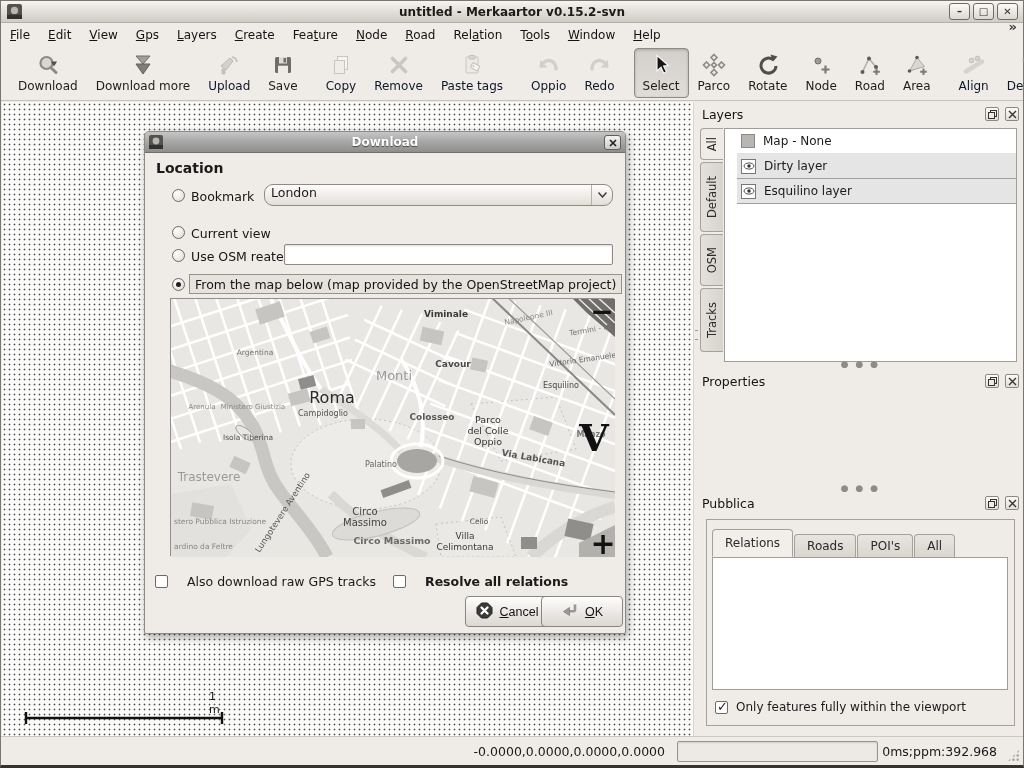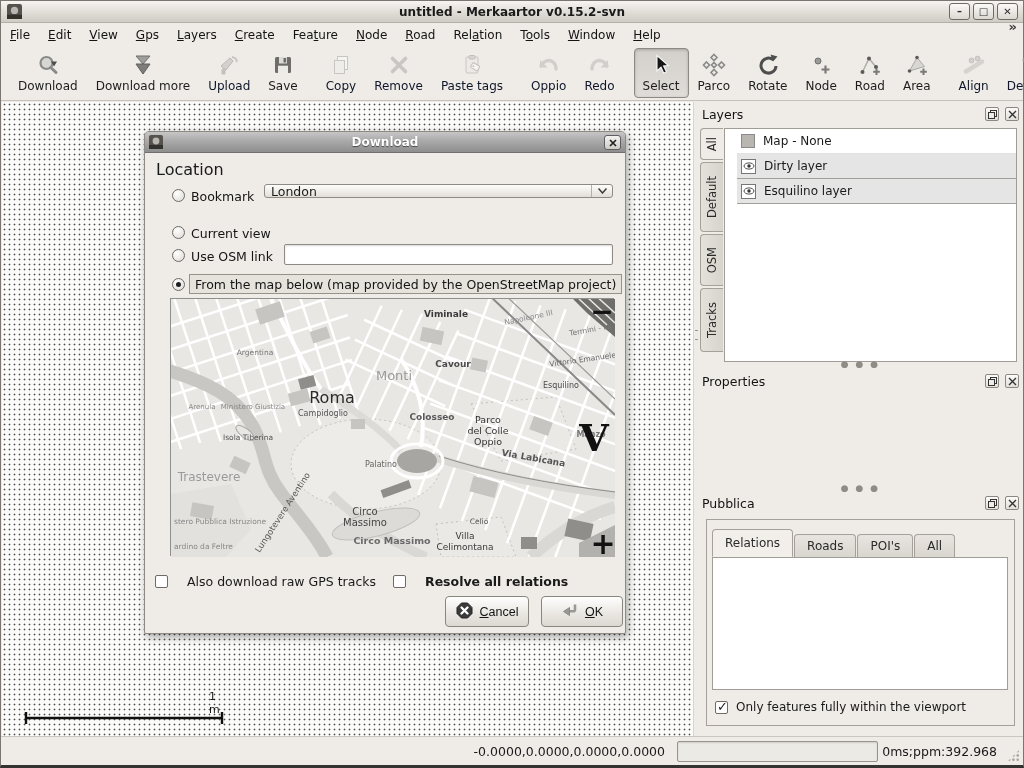--- a/index.html
+++ b/index.html
@@ -75,27 +75,27 @@
   .sb-grip { position:absolute; right:3px; bottom:3px; width:13px; height:13px; background-image:radial-gradient(circle,#a39f98 1.1px,transparent 1.3px); background-size:4.3px 4.3px; clip-path:polygon(100% 0,100% 100%,0 100%); }
 
   
   .dialog { position:absolute; left:143px; top:130px; width:482px; height:503px; background:#efebe7; border:1px solid #8e8a83; border-radius:5px 5px 2px 2px; box-shadow:2px 3px 8px rgba(0,0,0,.35); }
   .dlg-titlebar { position:absolute; top:0; left:0; right:0; height:21px; border-radius:4px 4px 0 0; background:linear-gradient(#c6c6c6,#a9a9a9 45%,#8e8e8e); border-bottom:1px solid #6f6f6f; display:flex; align-items:center; }
   .dlg-title { flex:1; text-align:center; font-weight:bold; font-size:12px; color:#fff; text-shadow:0 1px 1px rgba(0,0,0,.55); }
   .dlg-icon { position:absolute; left:4px; top:3px; width:14px; height:14px; }
   .dlg-close { position:absolute; right:4px; top:3px; width:17px; height:15px; border:1px solid #5f5f5f; border-radius:3px; background:linear-gradient(#f4f3f1,#cfccc7); display:flex; align-items:center; justify-content:center; }
   .dlg-close svg { width:8px; height:8px; }
 
-  .dlg-group-title { position:absolute; left:11px; top:28px; font-weight:normal; font-size:16px; }
+  .dlg-group-title { position:absolute; left:11px; top:28px; font-weight:bold; font-size:14px; }
   .radio { position:absolute; width:13px; height:13px; border:1px solid #6e6a64; border-radius:50%; background:radial-gradient(circle at 35% 30%,#ffffff,#dcd9d4); }
   .radio.sel::after { content:""; position:absolute; left:3px; top:3px; width:5px; height:5px; border-radius:50%; background:#1f1f1f; }
   .opt-label { position:absolute; font-size:12.5px; color:#141414; }
   .sunken-label { position:absolute; left:44px; top:142px; height:20px; padding:2px 5px 0; background:#e6e3dd; border:1px solid #96928a; font-size:12.5px; color:#141414; }
 
-  .combo { position:absolute; left:119px; top:52px; width:349px; height:14px; border:1px solid #8f8b84; border-radius:3px; background:linear-gradient(#fdfdfc,#ebe8e3 70%,#e1ded8); display:flex; align-items:center; }
+  .combo { position:absolute; left:119px; top:52px; width:349px; height:22px; border:1px solid #8f8b84; border-radius:9px; background:linear-gradient(#fdfdfc,#ebe8e3 70%,#e1ded8); display:flex; align-items:flex-start; }
   .combo .cval { flex:1; padding-left:6px; font-size:12.5px; }
   .combo .carrow { width:21px; align-self:stretch; border-left:1px solid #b5b1aa; display:flex; align-items:center; justify-content:center; }
   .combo .carrow svg { width:9px; height:6px; }
 
   .osm-input { position:absolute; left:139px; top:112px; width:329px; height:21px; border:1px solid #8f8b84; border-radius:2px; background:#fff; box-shadow:inset 0 1px 2px rgba(0,0,0,.15); font-family:inherit; font-size:12px; padding:0 4px; }
 
   .dlg-map { position:absolute; left:25px; top:166px; width:444px; height:258px; border:1px solid #8f8f8f; background:#e8e7e4; }
   .dlg-map svg { display:block; width:444px; height:258px; }
 
   .cb { width:13px; height:13px; border:1px solid #6e6a64; border-radius:2px; background:#fff; position:relative; flex:none; }
@@ -472,21 +472,21 @@
           <svg viewBox="0 0 9 6">
             <path d="M0.5 0.5 L4.5 5 L8.5 0.5" fill="none" stroke="#3c3c3c" stroke-width="1.5"></path>
           </svg>
         </span>
     </div>
 
     <span class="radio" style="left:27px;top:94px;"></span>
     <span class="opt-label" style="left:46px;top:94px;">Current view</span>
 
     <span class="radio" style="left:27px;top:117px;"></span>
-    <span class="opt-label" style="left:46px;top:117px;">Use OSM link</span>
+    <span class="opt-label" style="left:46px;top:117px;">Use OSM reate</span>
     <input class="osm-input" value="" style="">
 
     <span class="radio sel" style="left:27px;top:146px;"></span>
     <span class="sunken-label">From the map below (map provided by the OpenStreetMap project)</span>
 
     <div class="dlg-map">
       <svg viewBox="0 0 444 258">
         <defs>
             <clipPath id="mc">
               <rect width="444" height="258"></rect>
@@ -590,21 +590,21 @@
 
     <div class="dlg-check" style="left:10px;top:442px;">
       <span class="cb"></span>
       <span>Also download raw GPS tracks</span>
     </div>
     <div class="dlg-check" style="left:248px;top:442px;font-weight:bold;">
       <span class="cb"></span>
       <span>Resolve all relations</span>
     </div>
 
-    <button class="dlg-btn" id="btn-cancel" style="left:300px;width:84px;">
+    <button class="dlg-btn" id="btn-cancel" style="left:320px;width:84px;">
         <span><svg viewBox="0 0 17 17">
             <path d="M5.5 1 h6 l4.5 4.5 v6 L11.5 16 h-6 L1 11.5 v-6 Z" fill="#3a3a3a" stroke="#222"></path>
             <path d="M5.5 5.5 L11.5 11.5 M11.5 5.5 L5.5 11.5" stroke="#fff" stroke-width="2.3" stroke-linecap="round"></path>
           </svg></span>
         <span><u>C</u>ancel</span>
       </button>
     <button class="dlg-btn" id="btn-ok" style="left:396px;width:82px;">
         <span><svg viewBox="0 0 17 17">
             <path d="M14 2.5 v5 a1.8 1.8 0 0 1 -1.8 1.8 H7.5" fill="none" stroke="#9a9996" stroke-width="2.6"></path>
             <path d="M8.5 5.5 v8 L2.5 9.5 Z" fill="#9a9996" stroke="#7e7d7a" stroke-width="0.8"></path>

